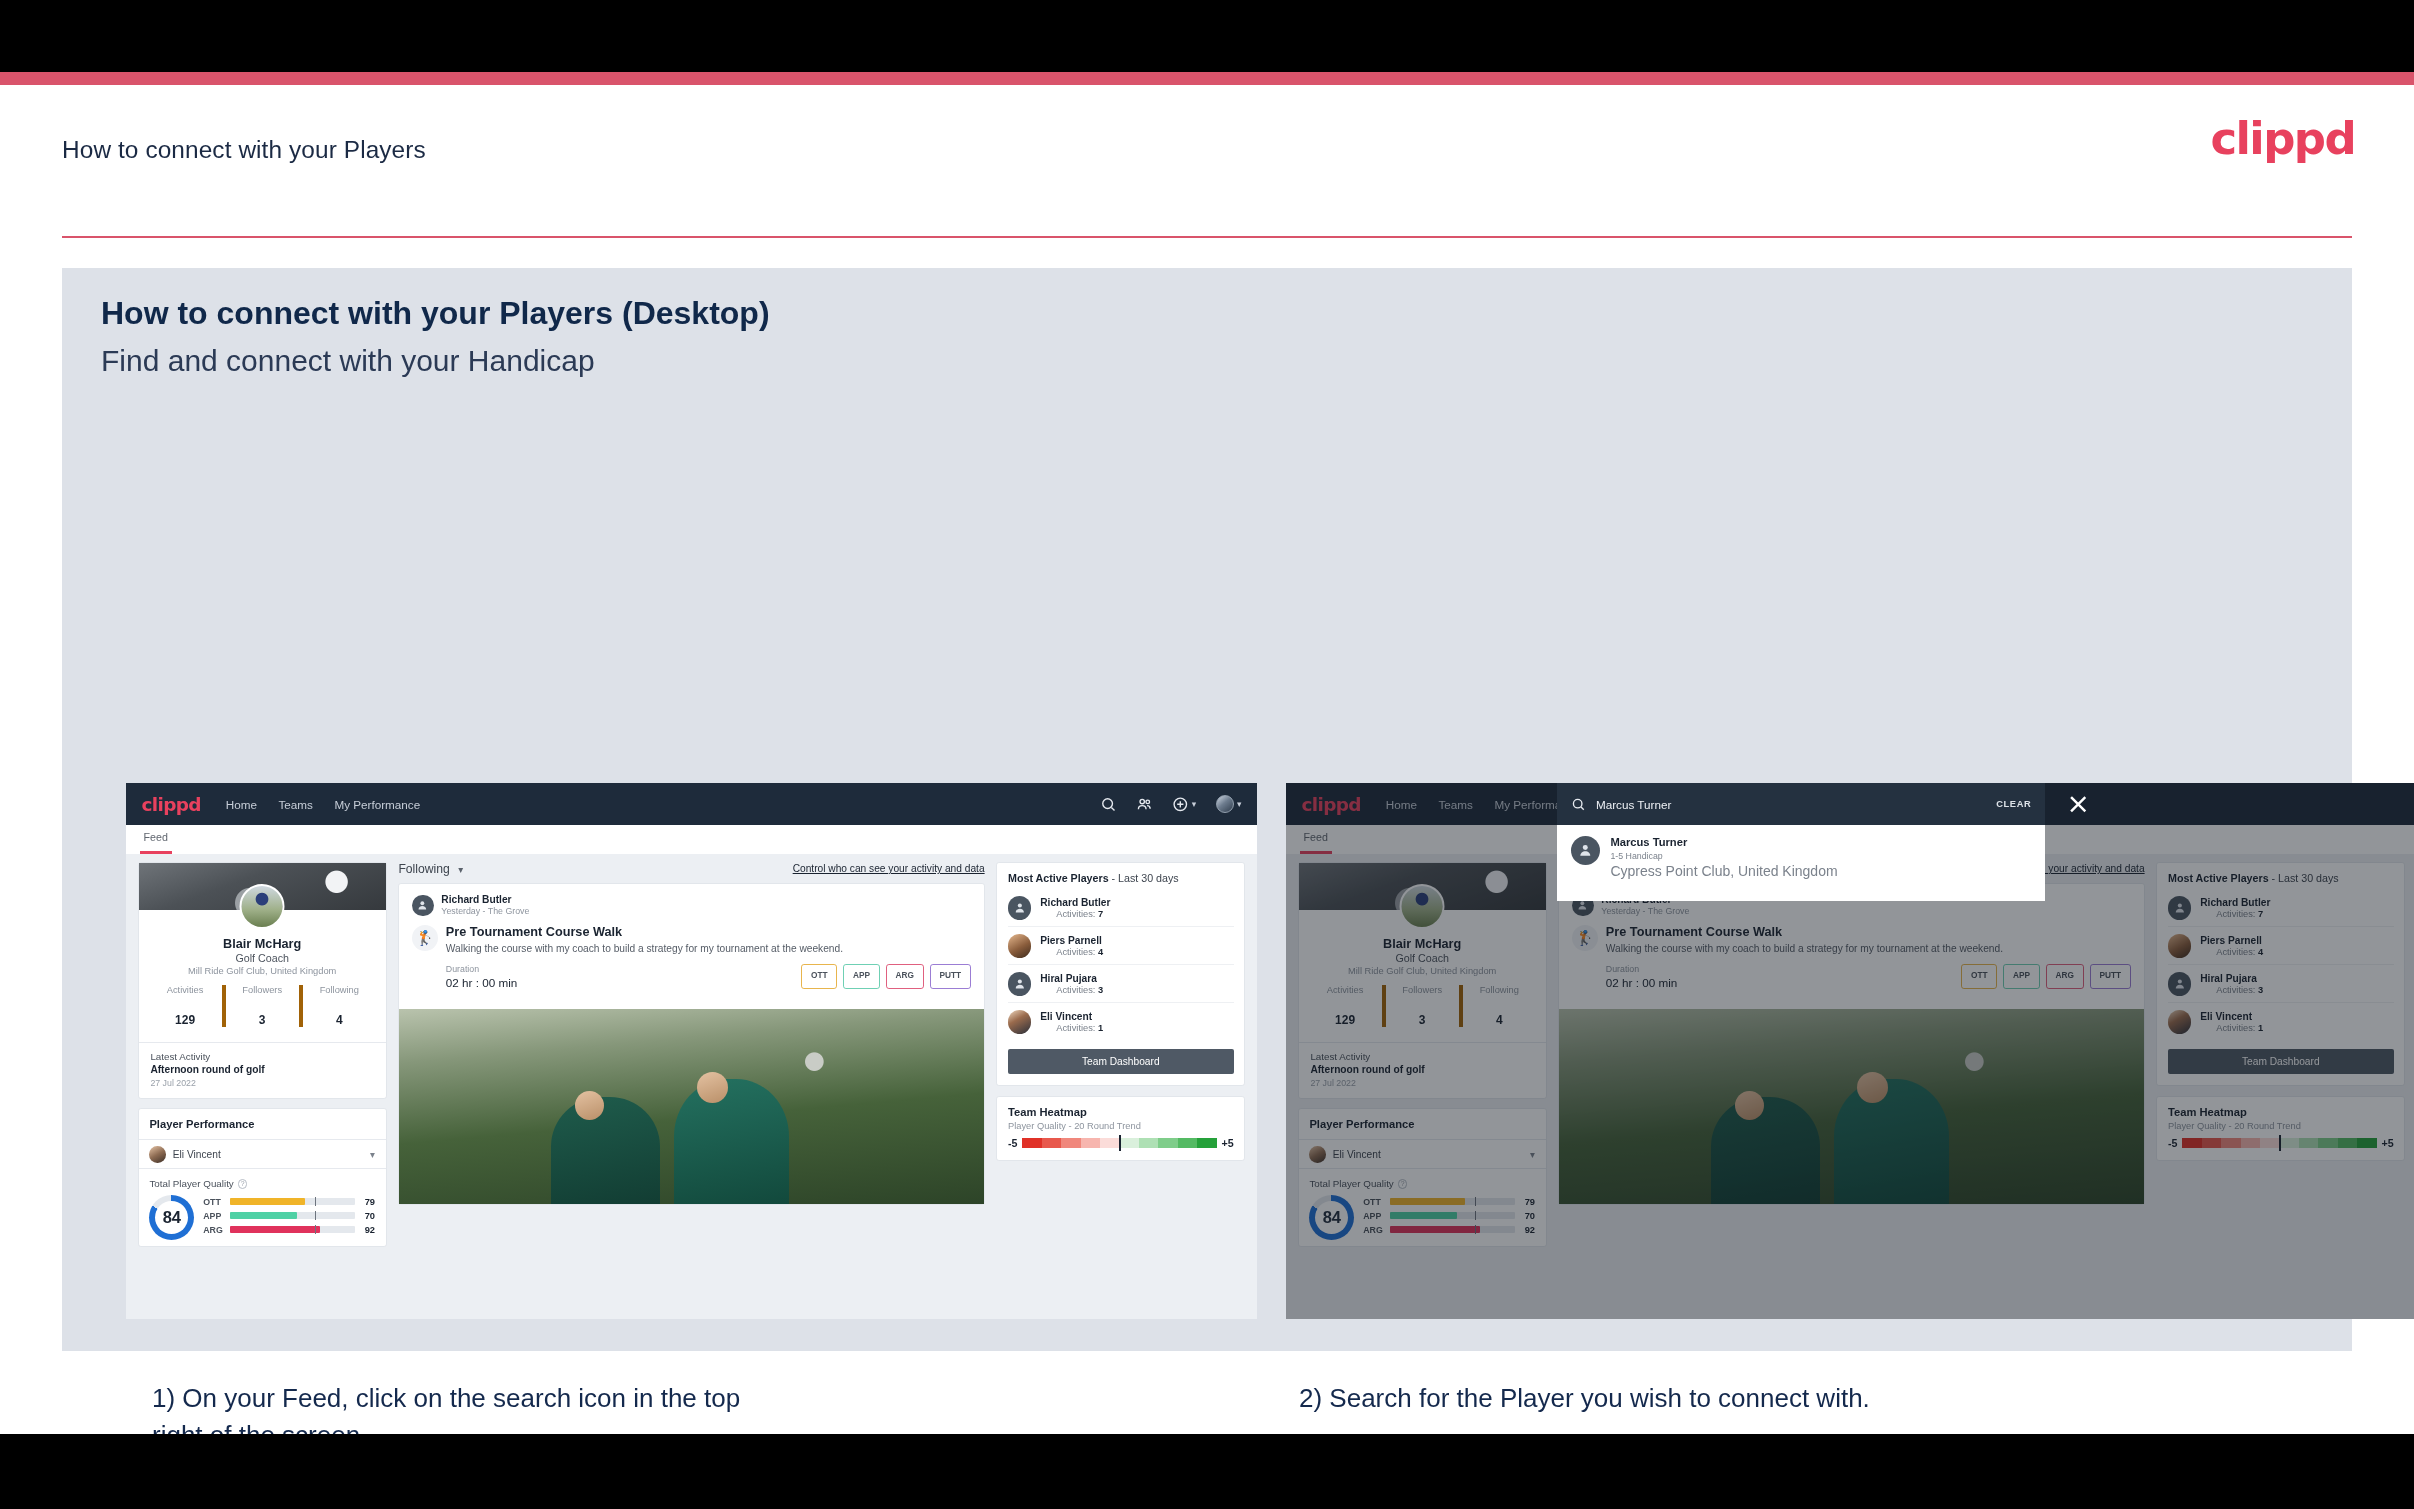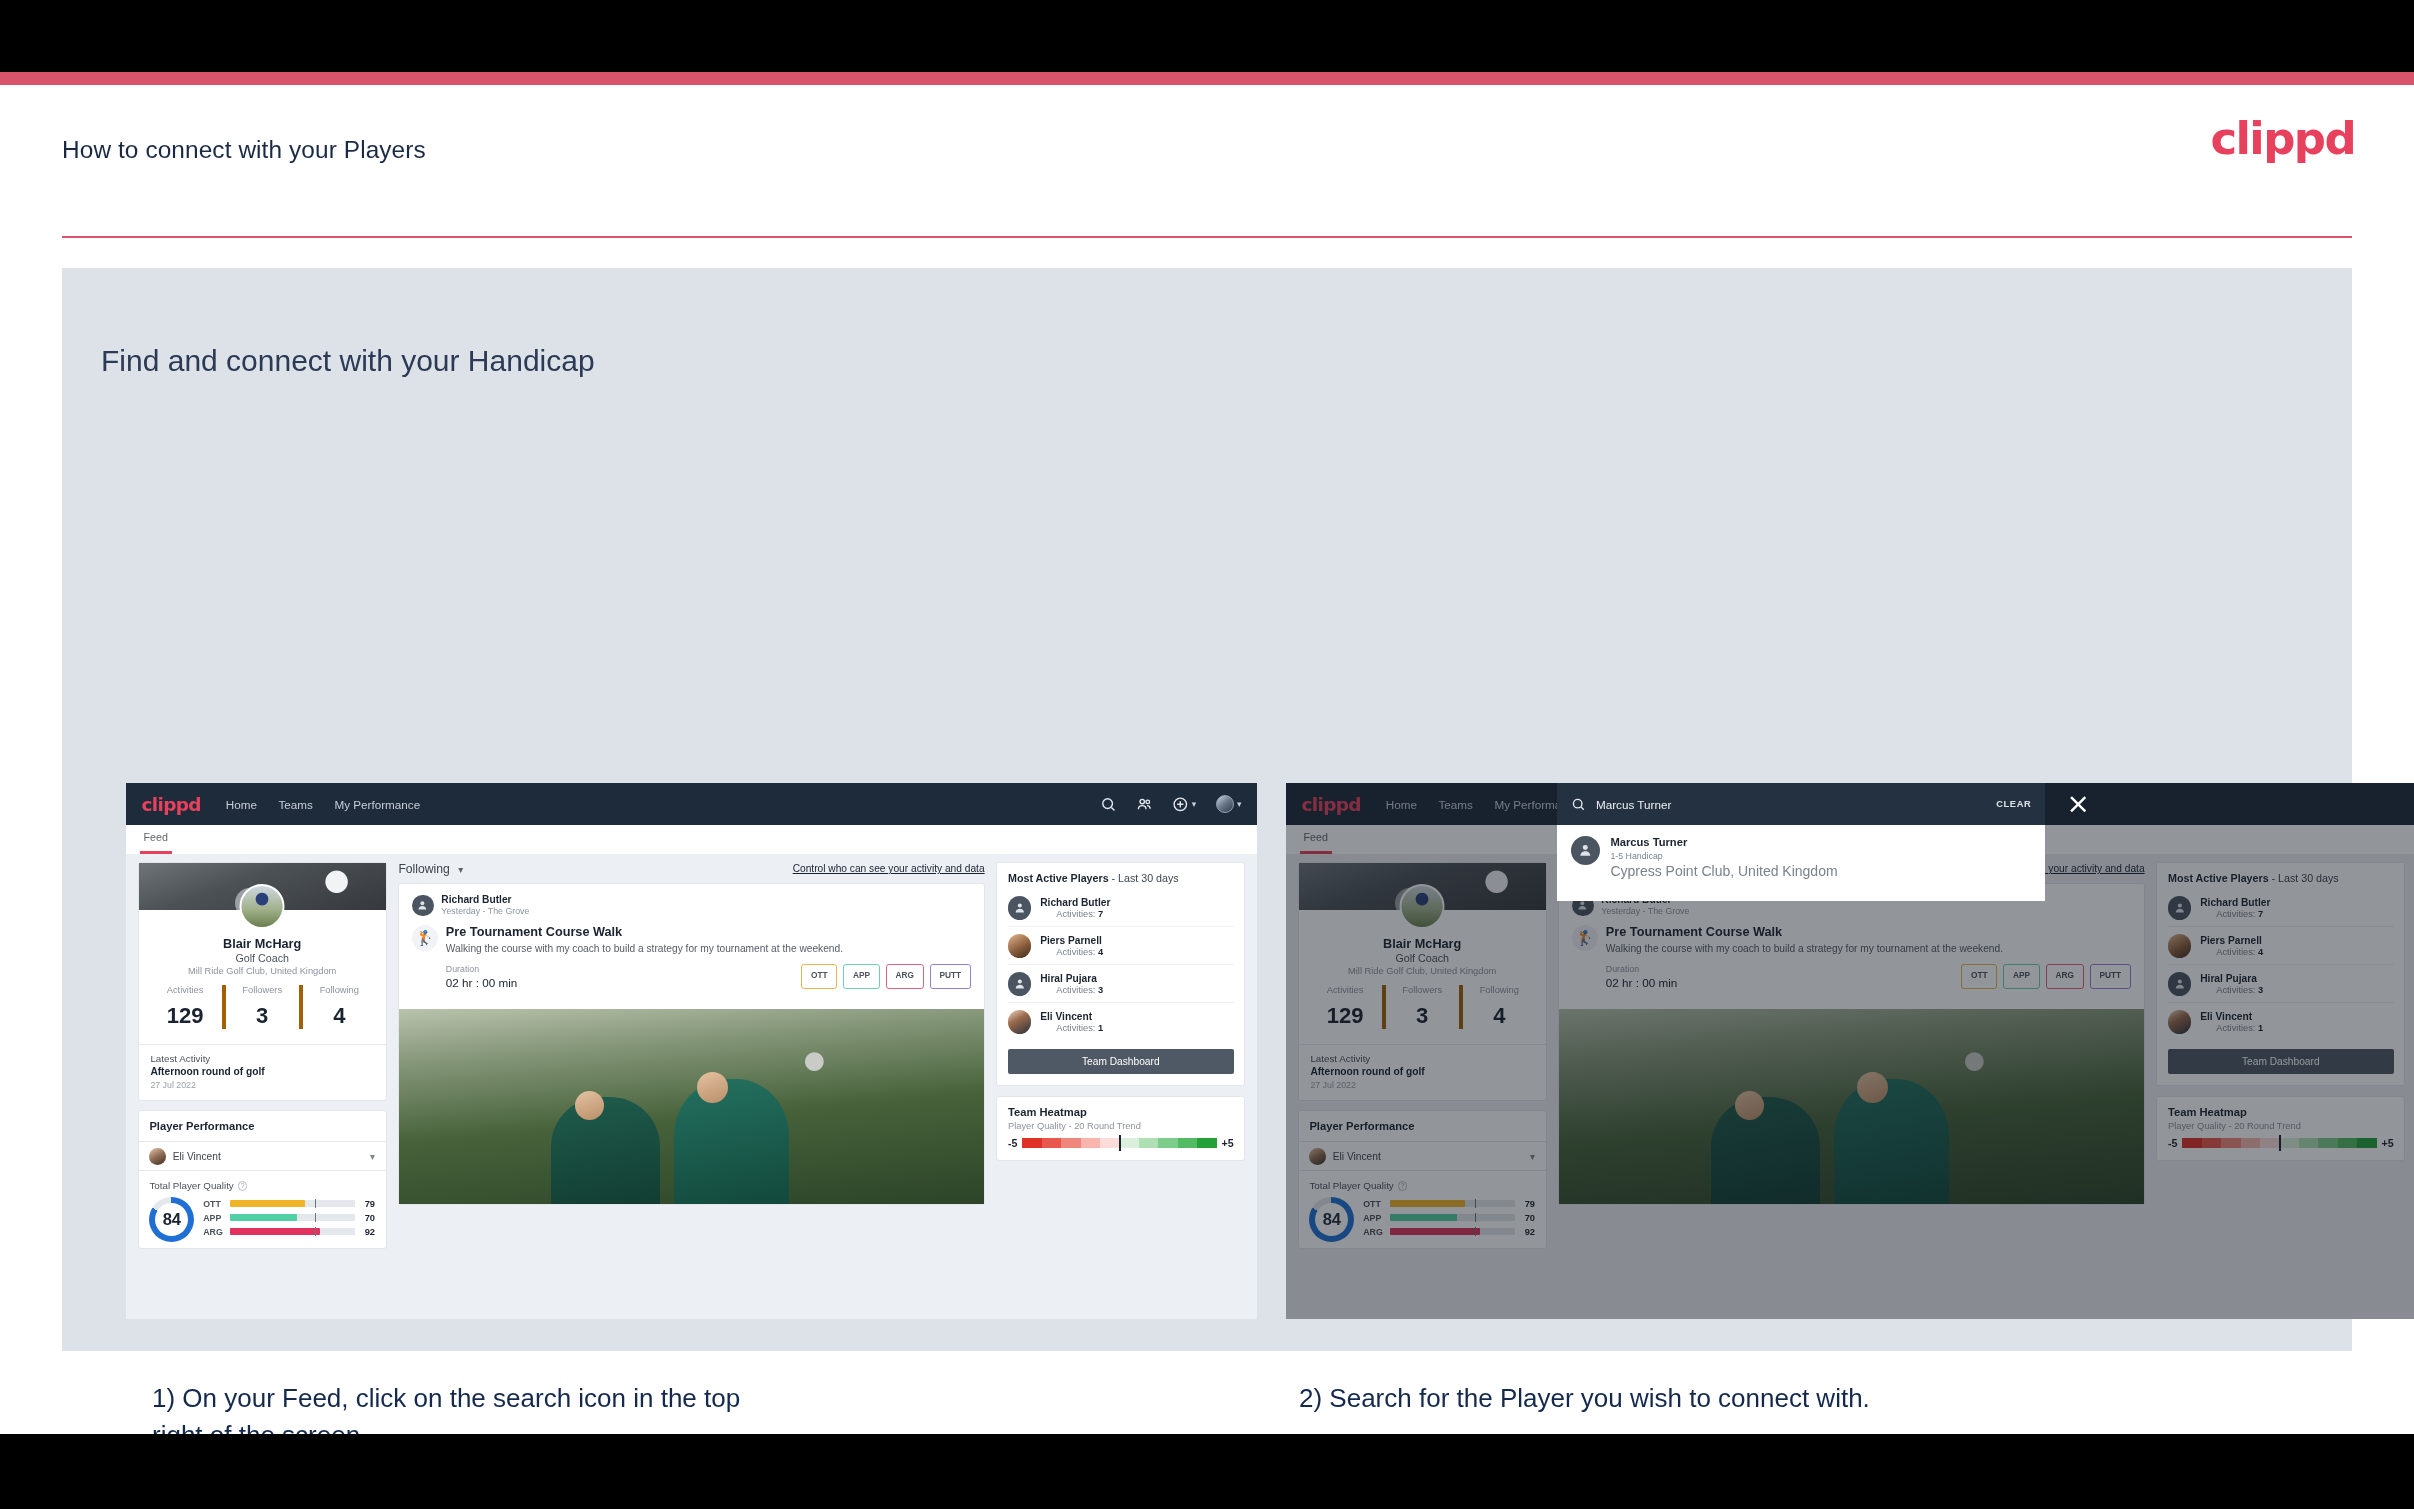--- a/index.html
+++ b/index.html
@@ -116,21 +116,21 @@
       linear-gradient(180deg,#cfd8e0 0%,#9fb089 58%,#6a7f50 100%);
   }
   .prof-body { padding:27px 9.8px 7.8px; text-align:center; }
   .prof-name { font-size:12.7px; font-weight:700; color:#1a2330; }
   .prof-role { font-size:10.7px; color:#4c535d; margin-top:1px; }
   .prof-club { font-size:9.3px; color:#8d949e; margin-top:2px; }
   .stats { display:flex; margin-top:8.8px; }
   .stat { flex:1; text-align:center; }
   .stat + .stat { border-left:4px solid #a16207; }
   .stat-l { font-size:9.3px; color:#8d949e; }
-  .stat-v { font-size:22px; font-weight:700; color:#1a2330; margin-top:8px; }
+  .stat-v { font-size:12px; font-weight:700; color:#1a2330; margin-top:18px; }
   .prof-sep { border-top:1px solid #e6e9ee; margin-top:7.8px; }
   .latest { padding:7.8px 11.7px 9.8px; text-align:left; }
   .latest-l { font-size:9.8px; color:#4b525c; }
   .latest-v { font-size:10.2px; font-weight:700; color:#1a2330; margin-top:2px; }
   .latest-d { font-size:8.8px; color:#9aa1aa; margin-top:2.9px; }
 
   
   .pp { margin-top:9.8px; }
   .pp-h { font-size:11.2px; font-weight:700; color:#1a2330; padding:8.8px 10.7px; }
   .pp-sel {
@@ -287,20 +287,21 @@
   <div class="band-accent"></div>
 
   <div class="slide">
 
     <div class="slide-title">How to connect with your Players</div>
     <div class="brand-logo">clippd</div>
     <div class="title-rule"></div>
 
     <div class="panel">
 
+      <div class="panel-h1">How to connect with your Players (Desktop)</div>
       <div class="panel-h2">Find and connect with your Handicap</div>
 
       <div class="shot shot-a">
         <div class="app">
 
           <div class="navbar">
             <div class="nav-logo">clippd</div>
             <div class="nav-link">Home</div>
             <div class="nav-link">Teams</div>
             <div class="nav-link">My Performance</div>

